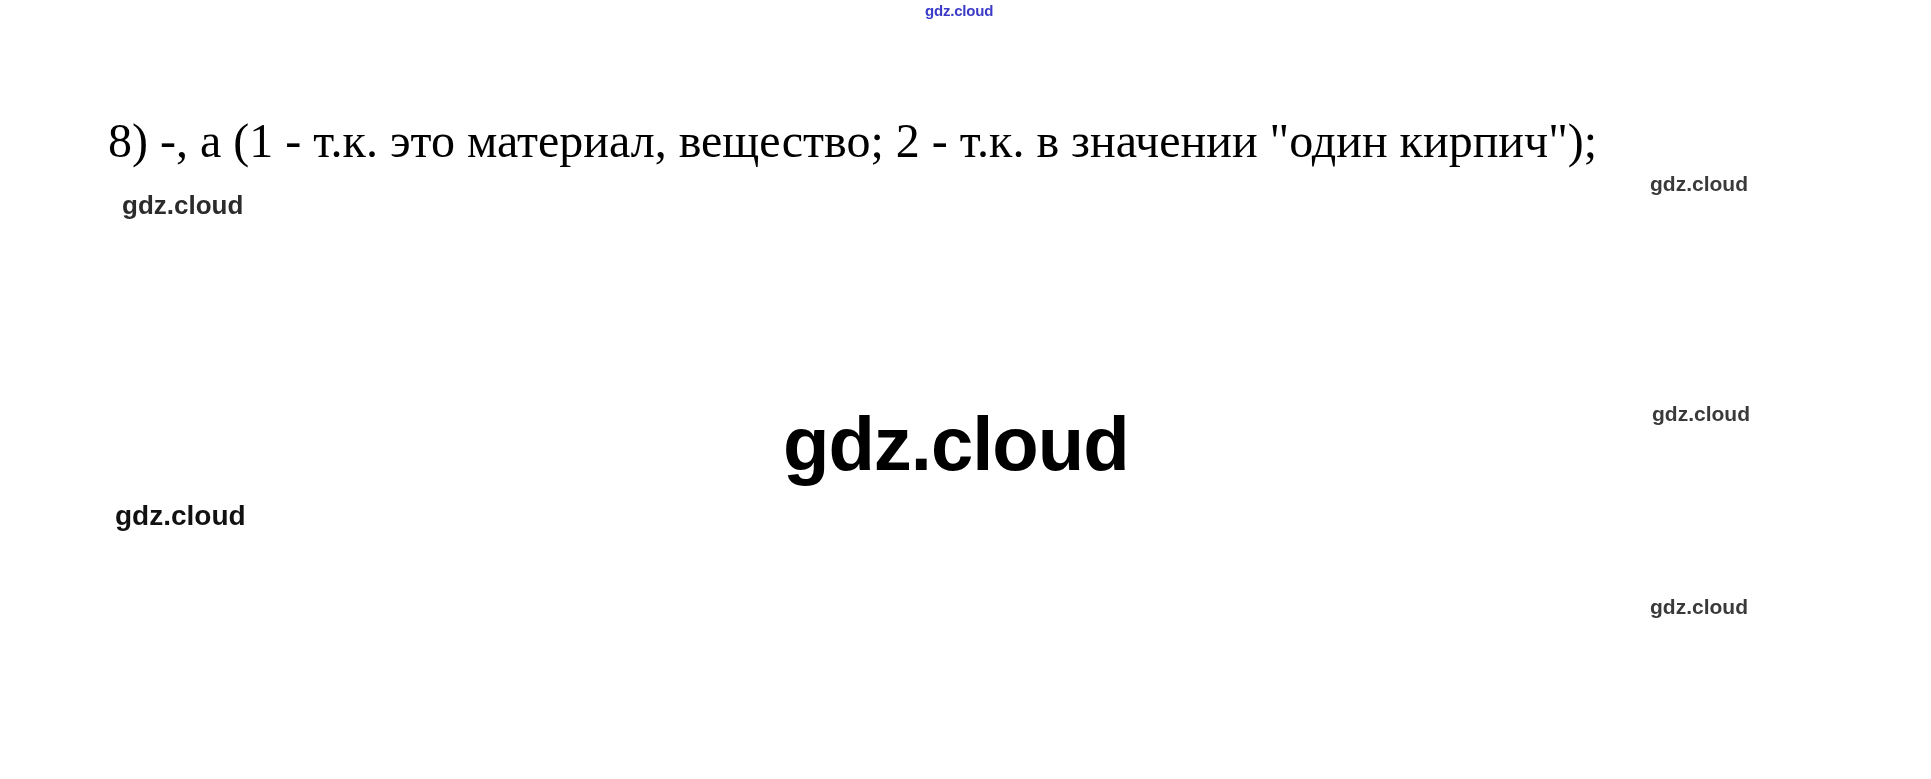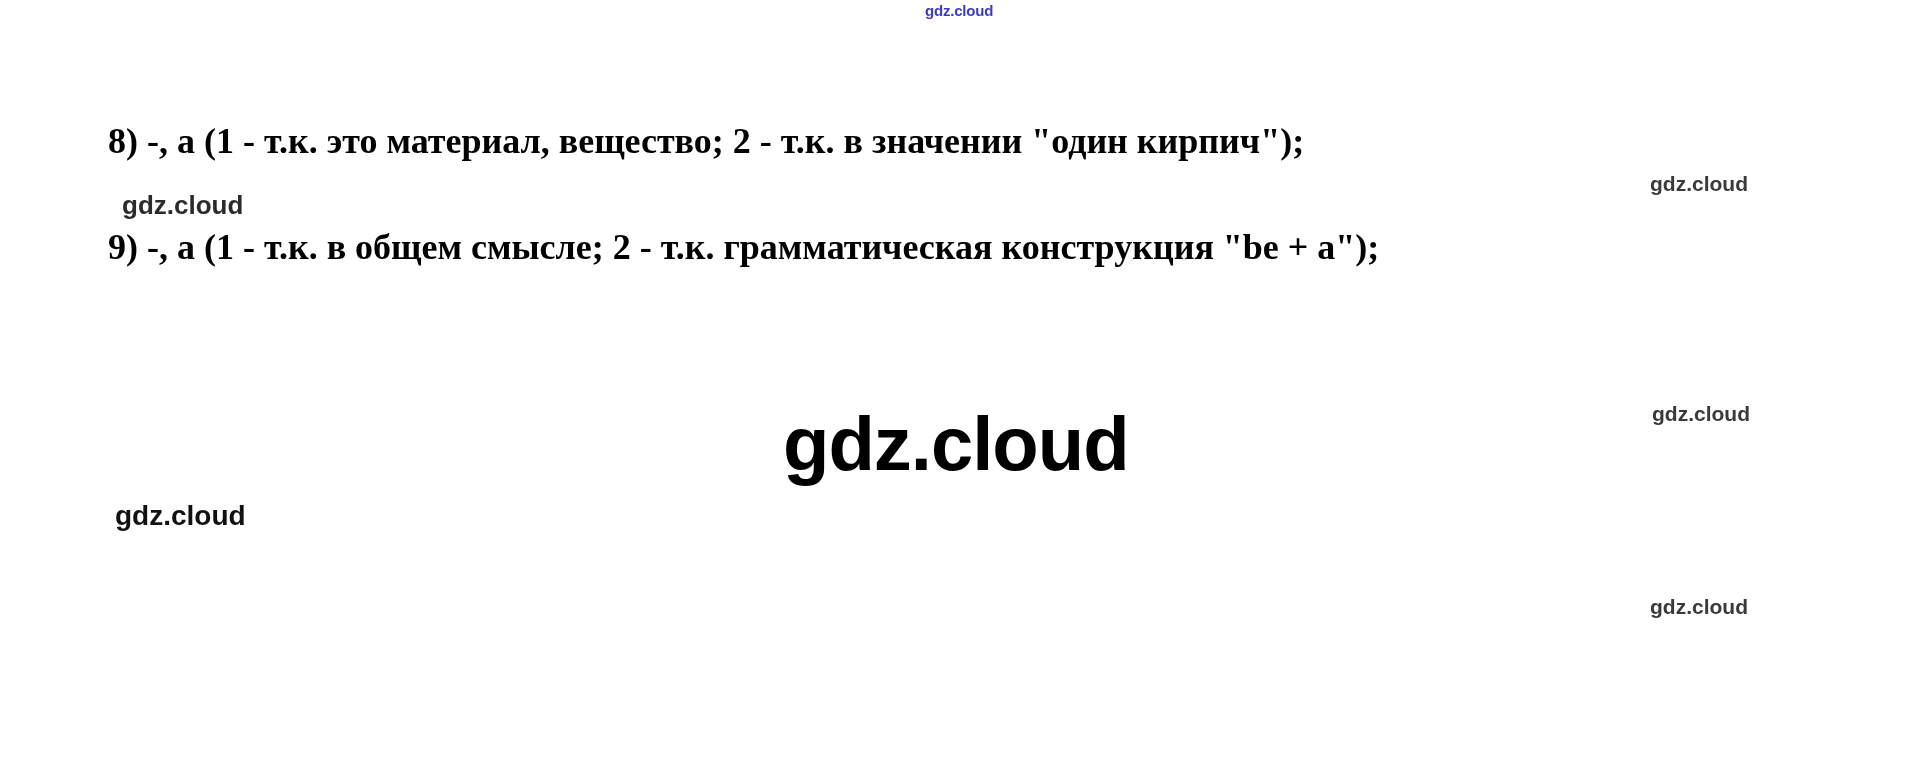--- a/index.html
+++ b/index.html
@@ -32,25 +32,24 @@
   
   .content {
     position: absolute;
     left: 108px;
     top: 110px;
     width: 1740px;
   }
 
   .answer-line {
     font-family: "Liberation Serif", serif;
-    font-size: 36px;
+    font-size: 48px;
     line-height: 62px;
     color: #000000;
     white-space: pre-wrap;
-    font-weight: bold;
   }
 
   .answer-para {
     margin: 0 0 44px 0;
   }
   .answer-para:last-child {
     margin-bottom: 0;
   }
 
   
@@ -85,21 +84,20 @@
     pointer-events: none;
   }
 </style>
 </head>
 <body>
 
 <div class="wm-top">gdz.cloud</div>
 
 <div class="content">
   <p class="answer-line answer-para">8) -, a (1 - т.к. это материал, вещество; 2 - т.к. в значении "один кирпич");</p>
-  <p class="answer-line answer-para">9) -, a (1 - т.к. в общем смысле; 2 - т.к. грамматическая конструкция "be + a");</p>
 </div>
 
 <div class="wm wm-a">gdz.cloud</div>
 <div class="wm wm-b wm-dark">gdz.cloud</div>
 <div class="wm wm-c">gdz.cloud</div>
 <div class="wm wm-d wm-dark">gdz.cloud</div>
 <div class="wm wm-e">gdz.cloud</div>
 
 <div class="wm-center">gdz.cloud</div>
 

